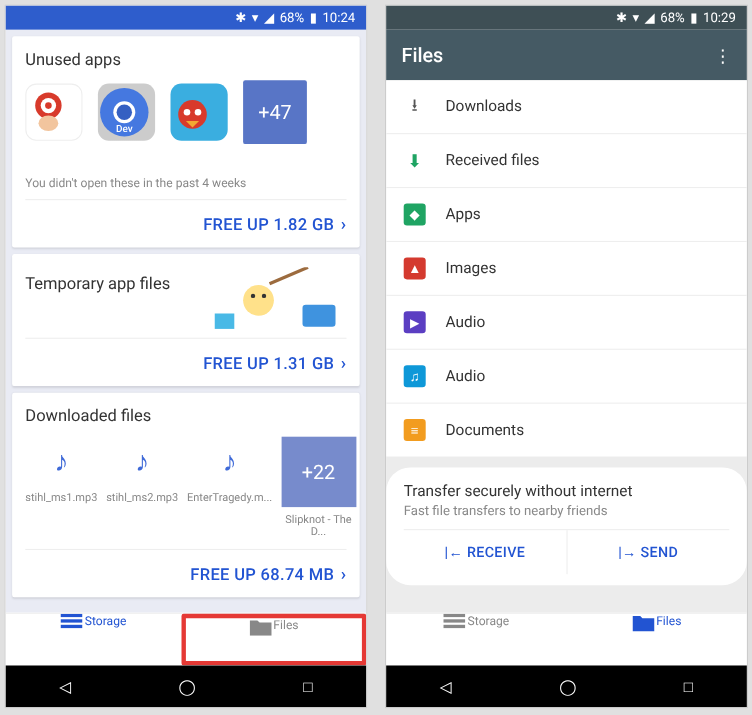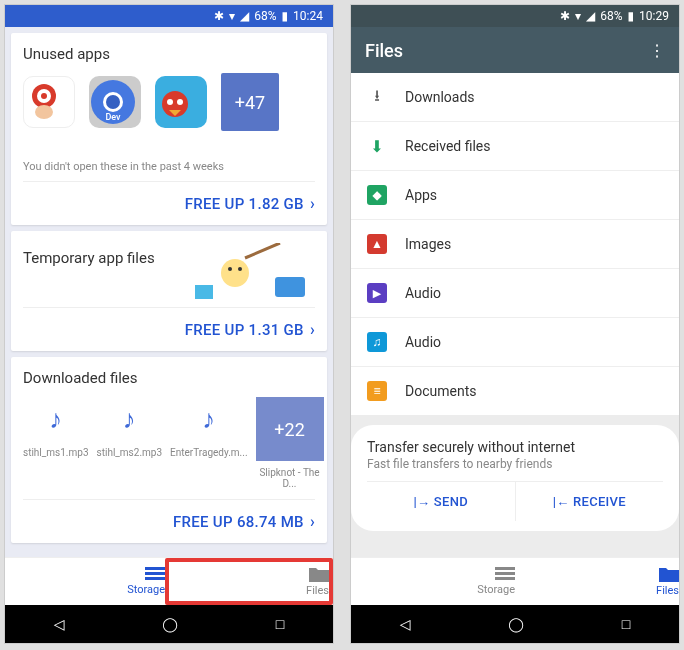--- a/index.html
+++ b/index.html
@@ -19,21 +19,21 @@
   .action-row { border-top: 1px solid #eee; text-align: right; padding: 12px 0; font-size: 15px; font-weight: 500; color: #2254D2; letter-spacing: 0.3px; }
   .action-row::after { content: "›"; margin-left: 6px; font-size: 16px; }
   .file-row { display: flex; gap: 8px; text-align: center; margin-bottom: 10px; }
   .file-item { flex: 1; display: flex; flex-direction: column; align-items: center; gap: 6px; }
   .file-ico { width: 44px; height: 44px; display: flex; align-items: center; justify-content: center; font-size: 26px; color: #3F6AD8; }
   .file-name { font-size: 10px; color: #888; }
   .file-more { width: 68px; height: 64px; background: #778BCC; color: #fff; display:flex; align-items:center; justify-content:center; font-size:18px; }
   .temp-illus { position: relative; height: 64px; }
   .temp-title { position: absolute; top: 6px; left: 0; font-size: 15px; color:#333; }
   .bottomnav { height: 48px; background: #fff; display: flex; border-top: 1px solid #eee; }
-  .bottomnav .tab { flex:1; display:flex; flex-direction:column; align-items:flex-end; justify-content:center; gap:2px; font-size:11px; color:#888; }
+  .bottomnav .tab { flex:1; display:flex; flex-direction:row; align-items:flex-start; justify-content:center; gap:2px; font-size:11px; color:#888; }
   .bottomnav .tab.active { color: #2254D2; }
   .red-highlight { border: 4px solid #E53935; border-radius: 2px; }
   .navbar { height: 38px; background: #000; display:flex; justify-content:space-around; align-items:center; }
   .nb-btn { color:#fff; font-size:14px; }
 
   
   .header2 { height: 46px; background: #455A64; color:#fff; display:flex; align-items:center; padding:0 14px; justify-content:space-between; }
   .header2-title { font-size: 18px; font-weight:500; }
   .list { background:#fff; }
   .list-item { display:flex; align-items:center; gap:18px; padding:14px 16px; font-size:14px; color:#333; }
@@ -209,22 +209,22 @@
       <div class="list-item">
           <span class="list-ico" style="background:#F29C1F;color:#fff;border-radius:3px;font-size:12px">≡</span>
           <span>Documents</span>
         </div>
     </div>
 
     <div class="transfer-sec">
       <div class="transfer-title">Transfer securely without internet</div>
       <div class="transfer-sub">Fast file transfers to nearby friends</div>
       <div class="send-receive">
+        <div class="sr-btn"><span>|← </span><span>RECEIVE</span></div>
         <div class="sr-btn"><span>|→ </span><span>SEND</span></div>
-        <div class="sr-btn"><span>|← </span><span>RECEIVE</span></div>
       </div>
     </div>
 
     <div style="flex:1"></div>
     <div class="bottomnav">
       <div class="tab">
         <svg width="20" height="14">
             <rect y="0" width="20" height="3" fill="#888"></rect>
             <rect y="5" width="20" height="3" fill="#888"></rect>
             <rect y="10" width="20" height="3" fill="#888"></rect>

